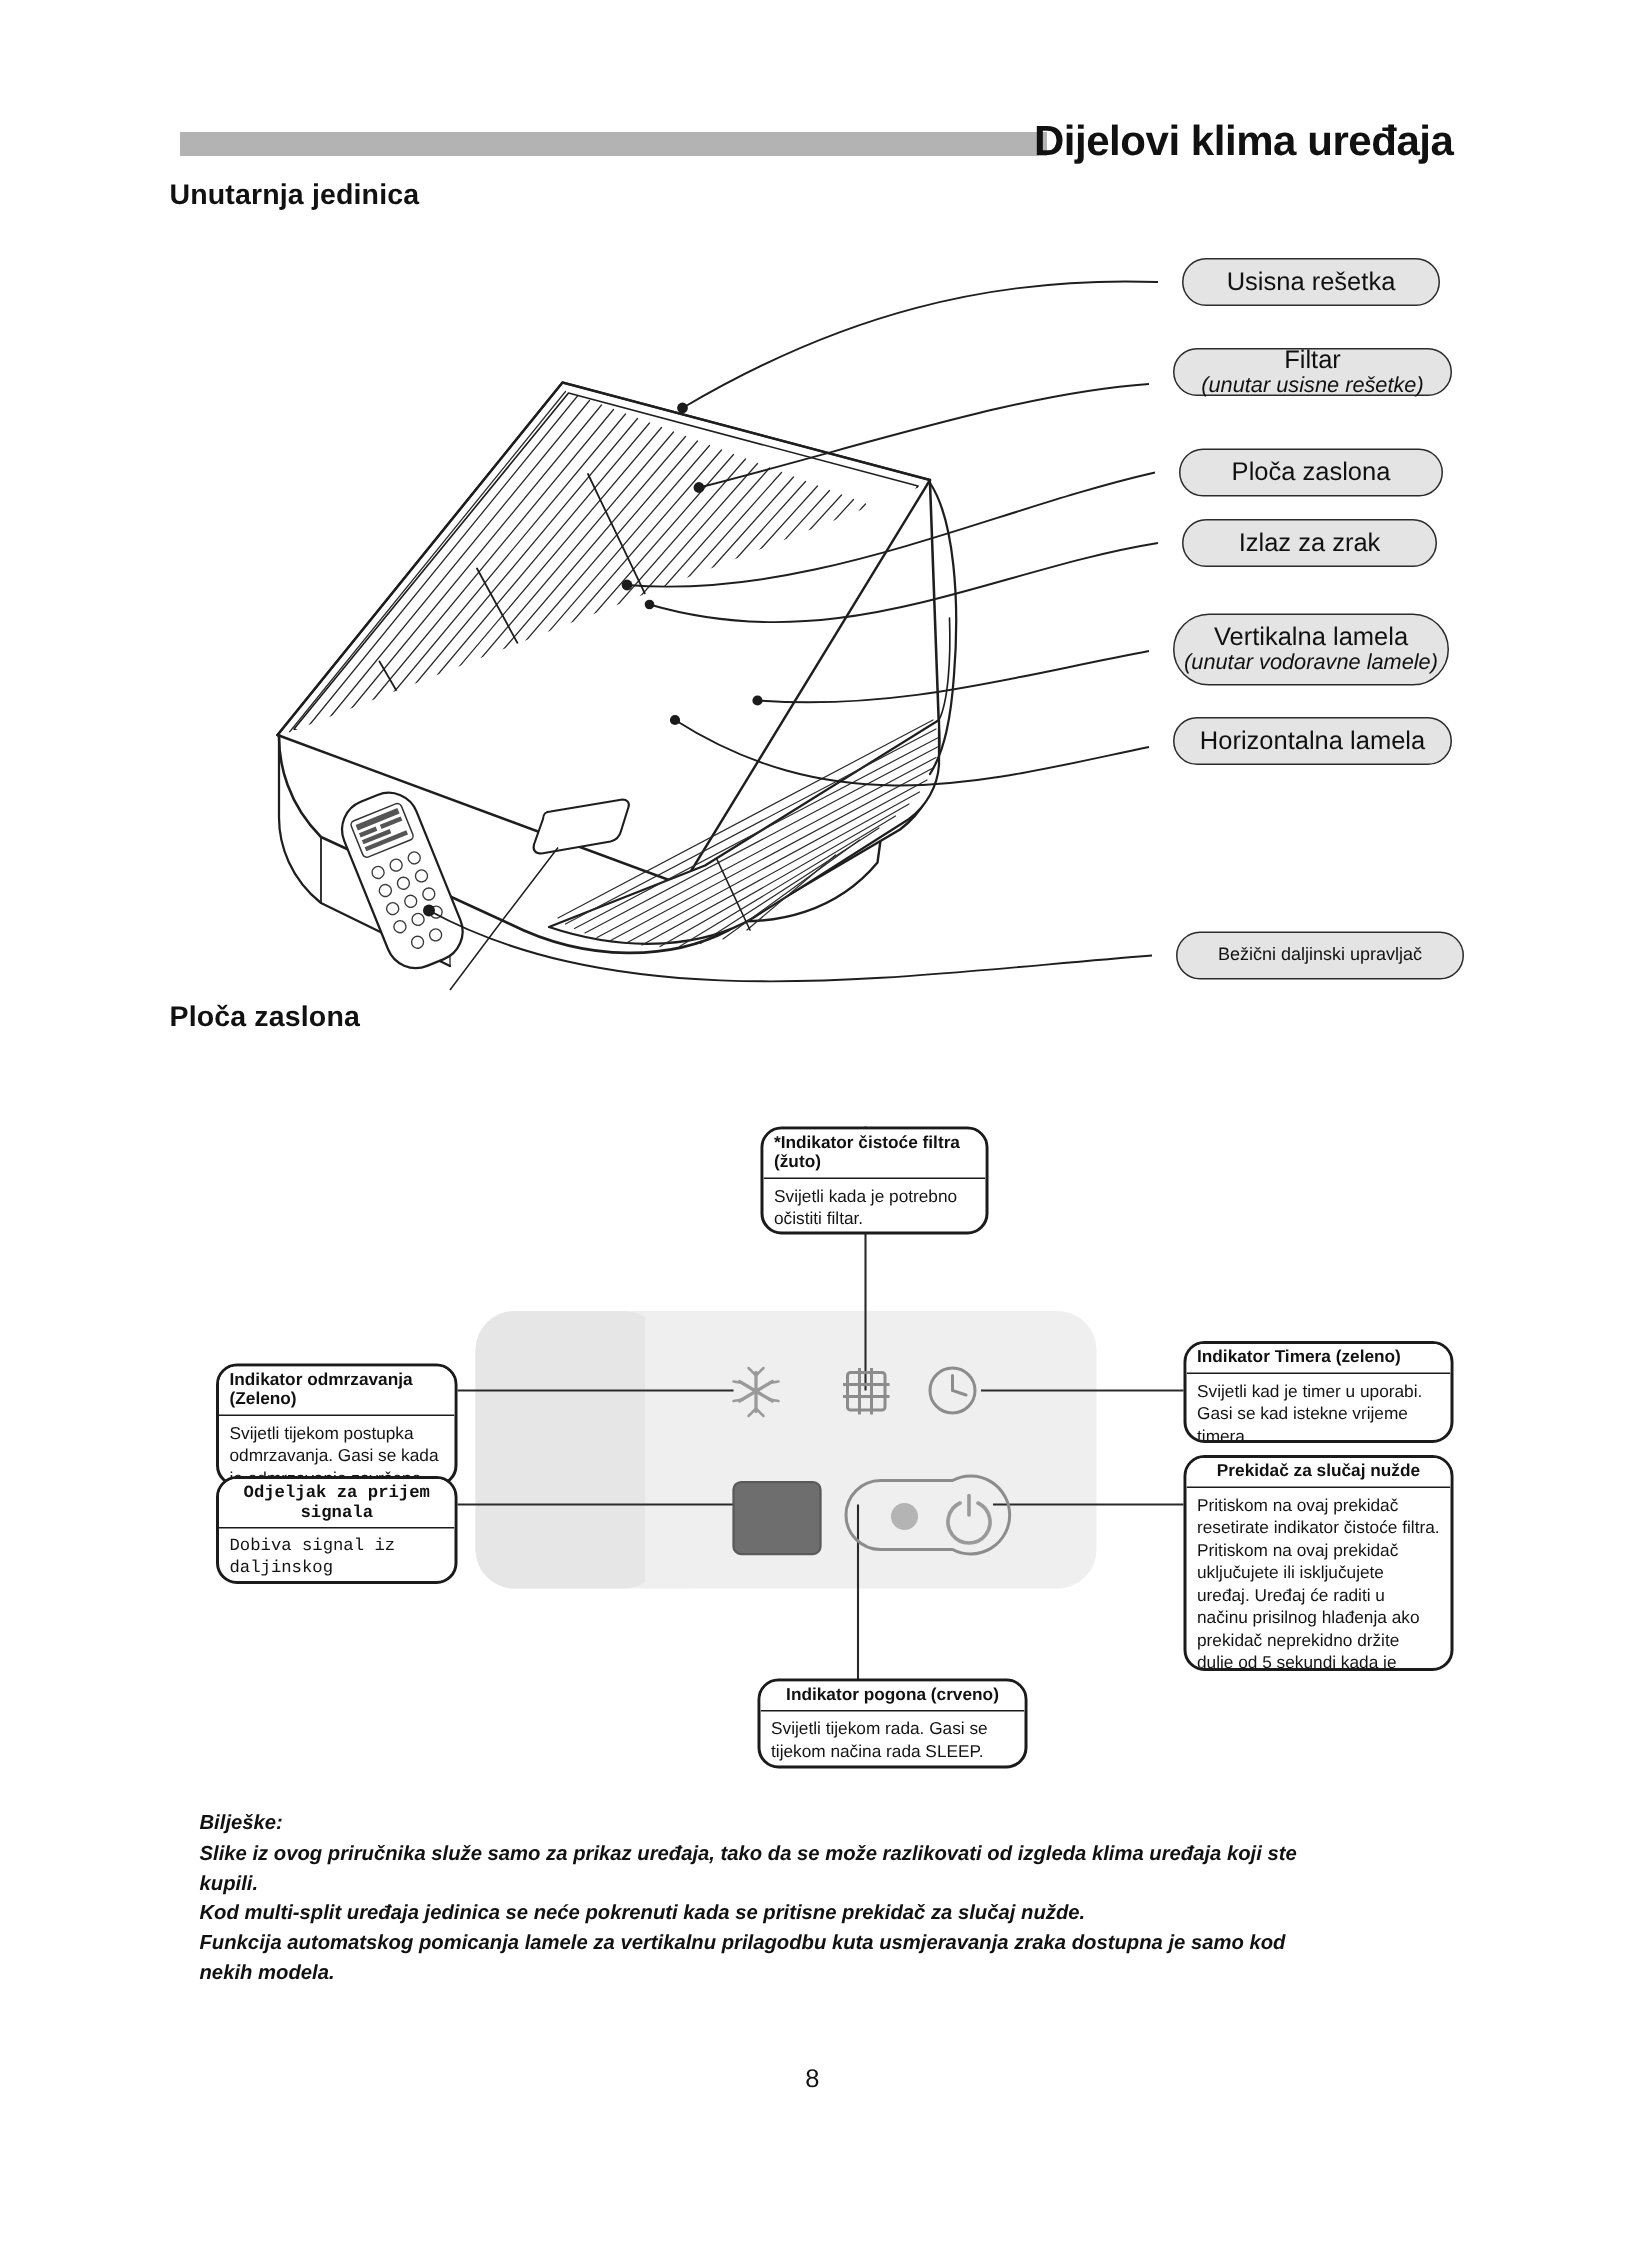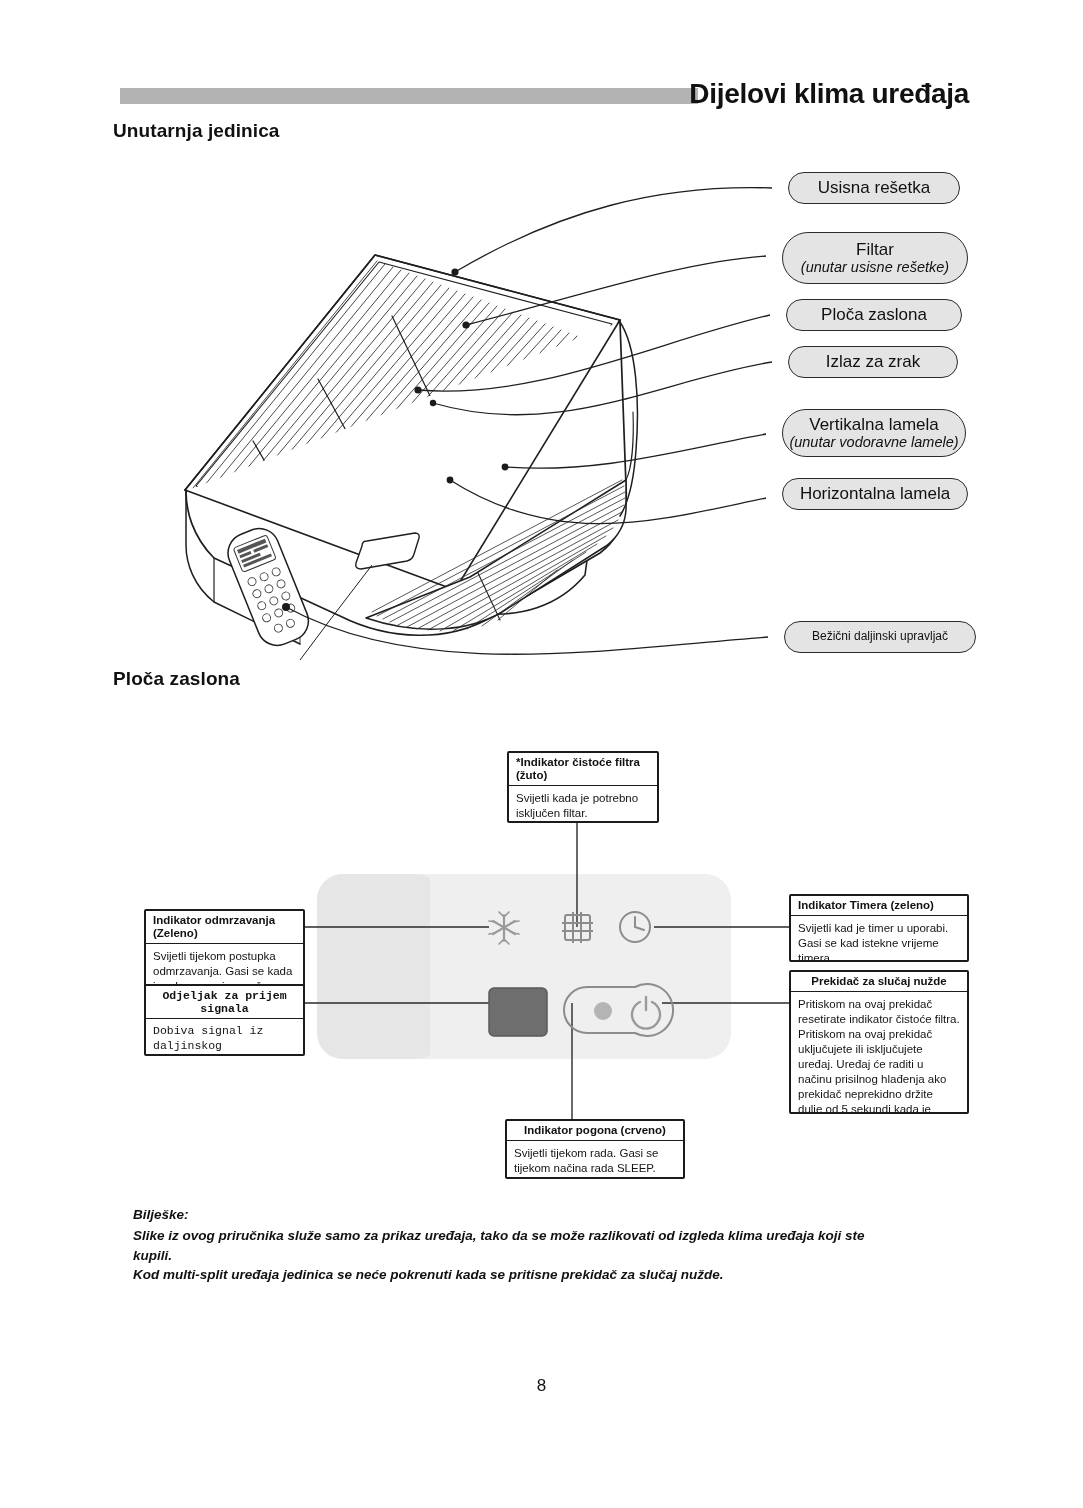--- a/index.html
+++ b/index.html
@@ -35,38 +35,38 @@
     text-align:center;
     color:#111;
     padding:2px 10px;
     line-height:1.12;
     margin-left:16px;
   }
   .pill .l1 { font-size:17px; white-space:nowrap; }
   .pill .l2 { font-size:14.5px; white-space:nowrap;font-style:italic; }
 
   #pill-intake   { left:772px; top:172px; width:172px; height:32px; }
-  #pill-filter   { left:766px; top:232px; width:186px; height:52px; }
+  #pill-filter   { left:766px; top:232px; width:186px; height:32px; }
   #pill-display  { left:770px; top:299px; width:176px; height:32px; }
   #pill-outlet   { left:772px; top:346px; width:170px; height:32px; }
   #pill-vertical { left:766px; top:409px; width:184px; height:48px; }
   #pill-horiz    { left:766px; top:478px; width:186px; height:32px; }
   #pill-remote   { left:768px; top:621px; width:192px; height:32px; }
   #pill-remote .l1 { font-size:12px; }
 
   
   #panel-figure { position:absolute; left:0px; top:735px; width:1083px; height:460px; }
   #panel-svg { position:absolute; left:0; top:0; }
 
   
   .infobox {
     position:absolute;
     background:#ffffff;
     border:2px solid #1b1b1b;
-    border-radius:2px;
+    border-radius:14px;
     overflow:hidden;
   }
   .infobox .ib-title {
     font-size:11.5px; font-weight:bold; color:#111;
     text-align:center; padding:3px 4px 3px;
     border-bottom:1.6px solid #1b1b1b;
     background:#fff; line-height:1.15;
   }
   .infobox .ib-body {
     font-size:11.5px; color:#141414; padding:5px 7px 6px;
@@ -323,21 +323,21 @@
       <g stroke="#9a9a9a" stroke-width="2.4" fill="none" stroke-linecap="round">
         <path d="M640 267 a14 14 0 1 0 12 0"></path>
         <line x1="646" y1="262" x2="646" y2="275"></line>
       </g>
     </g>
   </svg>
 </div>
 
 <div class="infobox" id="box-filter">
   <div class="ib-title left-align">*Indikator čistoće filtra (žuto)</div>
-  <div class="ib-body">Svijetli kada je potrebno isključen filtar.</div>
+  <div class="ib-body">Svijetli kada je potrebno očistiti filtar.</div>
 </div>
 
 <div class="infobox" id="box-defrost">
   <div class="ib-title left-align">Indikator odmrzavanja (Zeleno)</div>
   <div class="ib-body">Svijetli tijekom postupka odmrzavanja. Gasi se kada je odmrzavanje završeno.</div>
 </div>
 
 <div class="infobox" id="box-receiver">
   <div class="ib-title">Odjeljak za prijem signala</div>
   <div class="ib-body">Dobiva signal iz daljinskog upravljača.</div>
@@ -355,15 +355,16 @@
 
 <div class="infobox" id="box-oper">
   <div class="ib-title">Indikator pogona (crveno)</div>
   <div class="ib-body">Svijetli tijekom rada. Gasi se tijekom načina rada SLEEP.</div>
 </div>
 
 <div id="notes">
   <div class="n-head">Bilješke:</div>
   <div class="n-line">Slike iz ovog priručnika služe samo za prikaz uređaja, tako da se može razlikovati od izgleda klima uređaja koji ste kupili.</div>
   <div class="n-line">Kod multi-split uređaja jedinica se neće pokrenuti kada se pritisne prekidač za slučaj nužde.</div>
+  <div class="n-line">Funkcija automatskog pomicanja lamele za vertikalnu prilagodbu kuta usmjeravanja zraka dostupna je samo kod nekih modela.</div>
 </div>
 
 <div id="page-number">8</div>
 
 </body></html>

